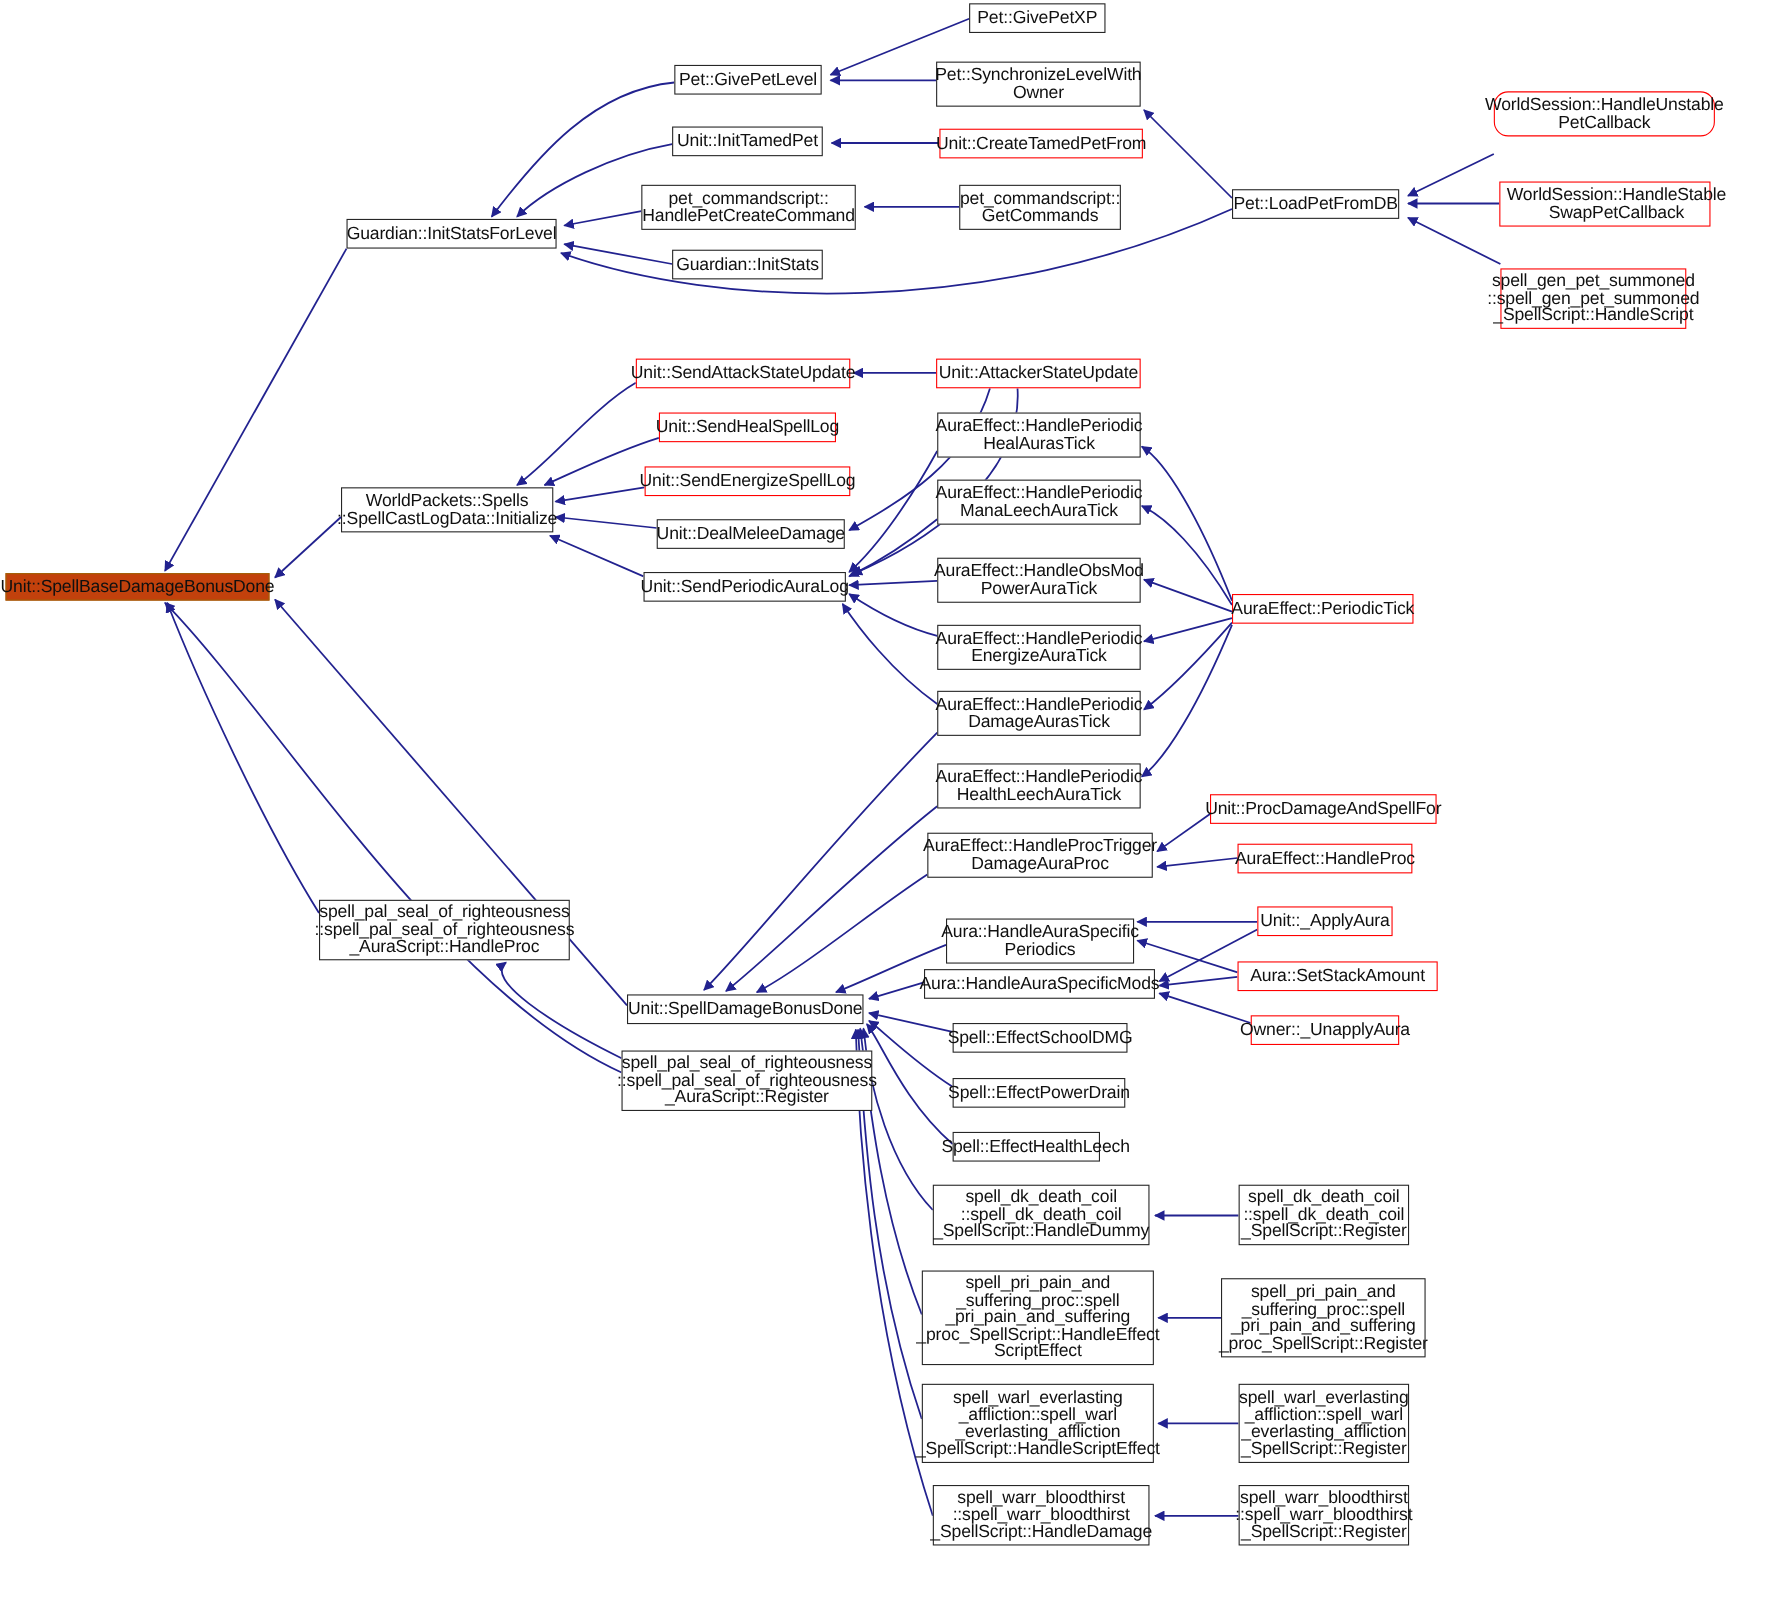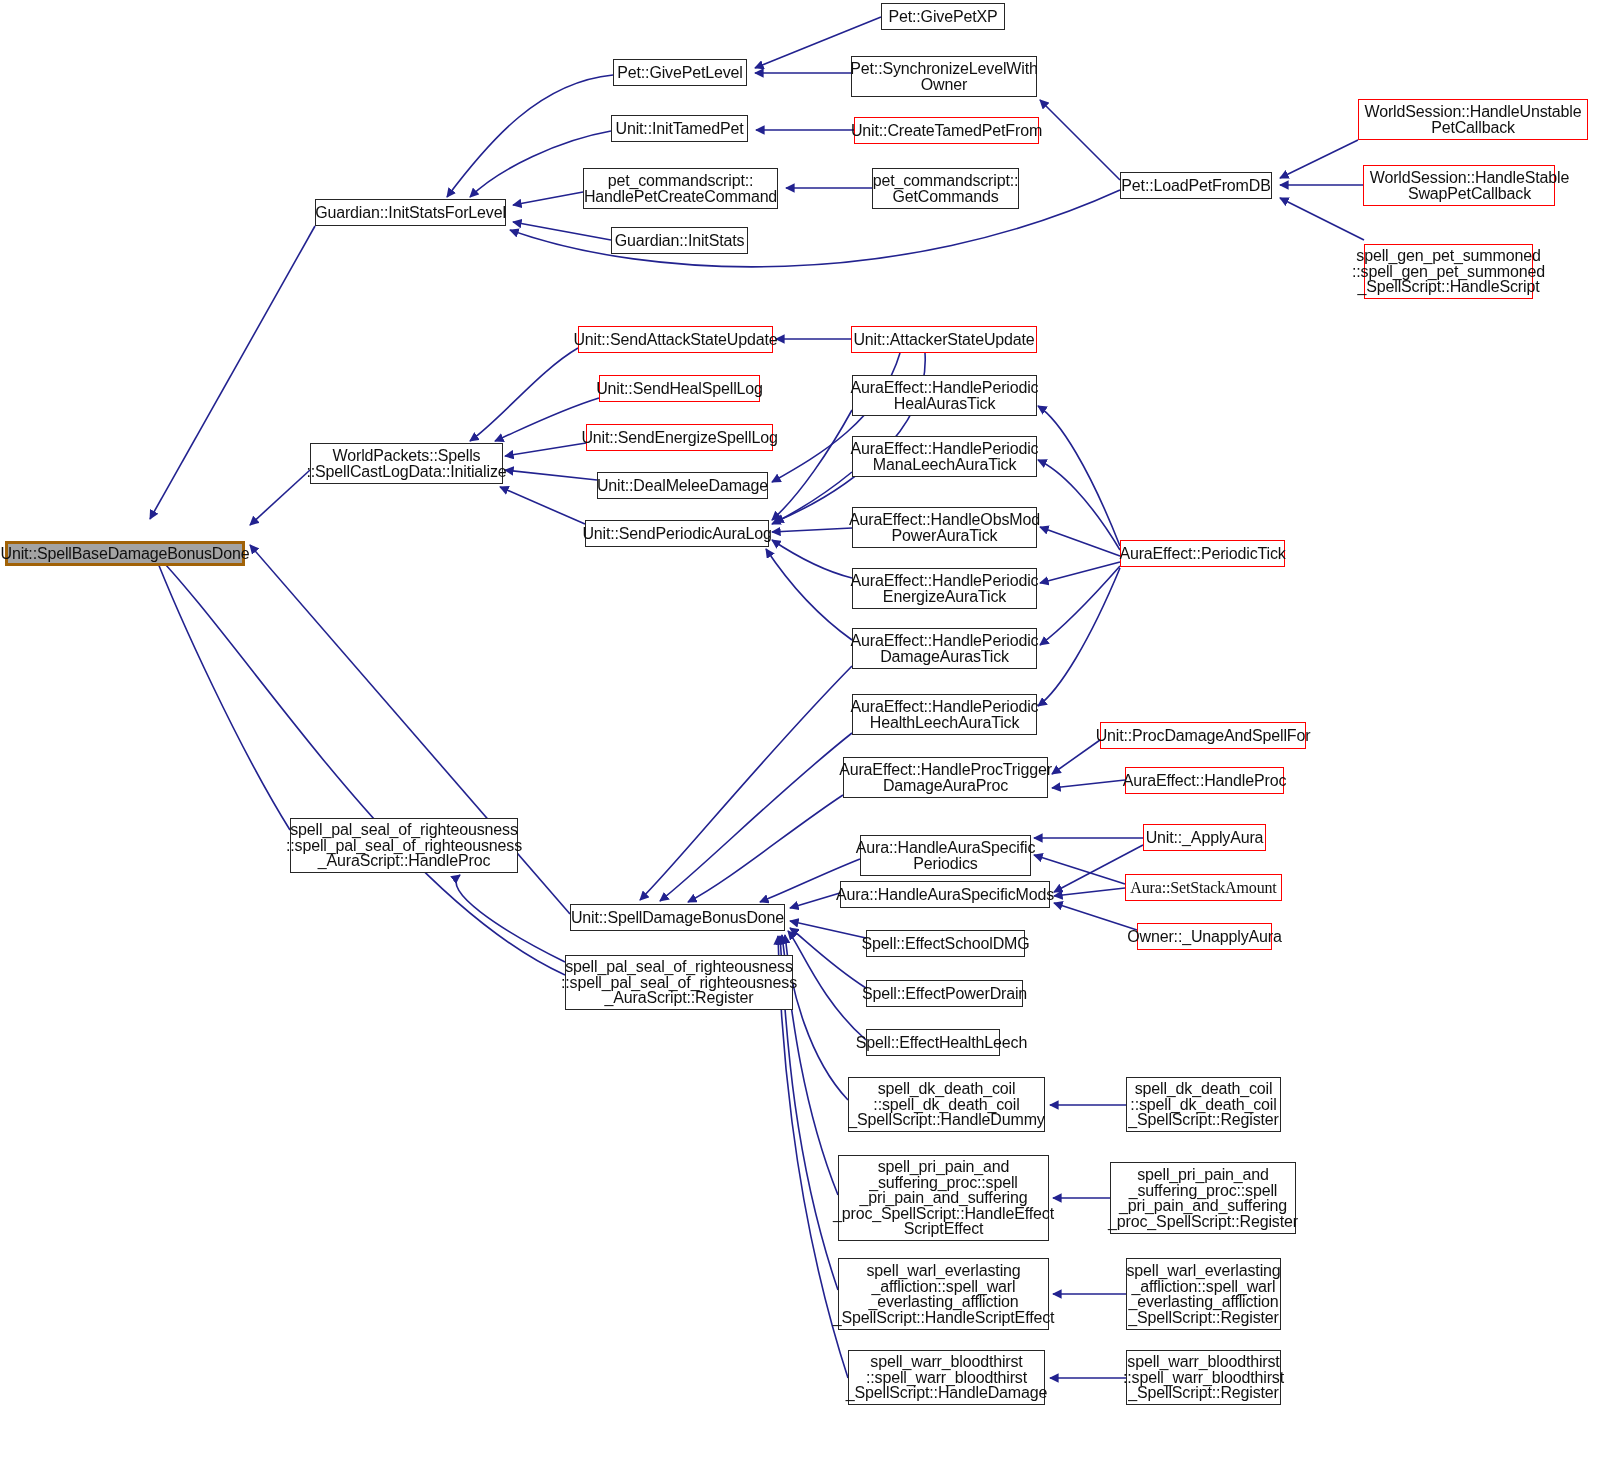--- a/index.html
+++ b/index.html
@@ -37,23 +37,22 @@
     color: #101010;
     letter-spacing: -0.15px;
     padding: 0 3px;
     white-space: pre-line;
     z-index: 5;
   }
   .node.red {
     border: 1px solid #ff0000;
   }
   .node.root {
-    background: #a3a3a3;
-    border: 3px solid #a16207;
-    margin-top: 20px;
+    background: #c2410c;
+    border: 1px solid #a16207;
   }
 </style>
 </head>
 <body>
 
 <div id="graph">
   <svg id="edges" viewBox="0 0 1621 1461">
     <defs>
       <marker id="arrow" viewBox="0 0 10 10" refX="9" refY="5" markerWidth="6" markerHeight="6" orient="auto-start-reverse">
         <path d="M 0 0 L 10 5 L 0 10 z" fill="#22228f"></path>
@@ -130,21 +129,21 @@
 Owner</div>
     <div class="node" style="left: 611px; top: 115px; width: 137px; height: 27px;">Unit::InitTamedPet</div>
     <div class="node red" style="left: 854px; top: 117px; width: 185px; height: 27px;">Unit::CreateTamedPetFrom</div>
     <div class="node" style="left: 583px; top: 168px; width: 195px; height: 41px;">pet_commandscript::
 HandlePetCreateCommand</div>
     <div class="node" style="left: 872px; top: 168px; width: 147px; height: 41px;">pet_commandscript::
 GetCommands</div>
     <div class="node" style="left: 315px; top: 199px; width: 191px; height: 27px;">Guardian::InitStatsForLevel</div>
     <div class="node" style="left: 611px; top: 227px; width: 137px; height: 27px;">Guardian::InitStats</div>
     <div class="node" style="left: 1120px; top: 172px; width: 152px; height: 27px;">Pet::LoadPetFromDB</div>
-    <div class="node red" style="left: 1358px; top: 99px; width: 230px; height: 41px;">WorldSession::HandleUnstable
+    <div class="node red" style="left: 1358px; top: 83px; width: 201px; height: 41px; border-radius: 13px;">WorldSession::HandleUnstable
 PetCallback</div>
     <div class="node red" style="left: 1363px; top: 165px; width: 192px; height: 41px; padding-left: 24px;">WorldSession::HandleStable
 SwapPetCallback</div>
     <div class="node red" style="left: 1364px; top: 244px; width: 169px; height: 55px;">spell_gen_pet_summoned
 ::spell_gen_pet_summoned
 _SpellScript::HandleScript</div>
     <div class="node red" style="left: 578px; top: 326px; width: 195px; height: 27px;">Unit::SendAttackStateUpdate</div>
     <div class="node red" style="left: 851px; top: 326px; width: 186px; height: 27px;">Unit::AttackerStateUpdate</div>
     <div class="node red" style="left: 599px; top: 375px; width: 161px; height: 27px; text-align: center;">Unit::SendHealSpellLog</div>
     <div class="node red" style="left: 586px; top: 424px; width: 187px; height: 27px;">Unit::SendEnergizeSpellLog</div>
@@ -166,21 +165,21 @@
     <div class="node" style="left: 852px; top: 694px; width: 185px; height: 41px;">AuraEffect::HandlePeriodic
 HealthLeechAuraTick</div>
     <div class="node red" style="left: 1100px; top: 722px; width: 206px; height: 27px;">Unit::ProcDamageAndSpellFor</div>
     <div class="node" style="left: 843px; top: 757px; width: 205px; height: 41px;">AuraEffect::HandleProcTrigger
 DamageAuraProc</div>
     <div class="node red" style="left: 1125px; top: 767px; width: 159px; height: 27px;">AuraEffect::HandleProc</div>
     <div class="node" style="left: 860px; top: 821px; width: 171px; height: 41px; margin-top: 14px;">Aura::HandleAuraSpecific
 Periodics</div>
     <div class="node red" style="left: 1143px; top: 824px; width: 123px; height: 27px;">Unit::_ApplyAura</div>
     <div class="node" style="left: 840px; top: 881px; width: 210px; height: 27px;">Aura::HandleAuraSpecificMods</div>
-    <div class="node red" style="left: 1125px; top: 874px; width: 157px; height: 27px; font-family: Liberation Serif, serif;">Aura::SetStackAmount</div>
+    <div class="node red" style="left: 1125px; top: 874px; width: 182px; height: 27px;">Aura::SetStackAmount</div>
     <div class="node red" style="left: 1137px; top: 923px; width: 135px; height: 27px;">Owner::_UnapplyAura</div>
     <div class="node" style="left: 290px; top: 818px; width: 228px; height: 55px;">spell_pal_seal_of_righteousness
 ::spell_pal_seal_of_righteousness
 _AuraScript::HandleProc</div>
     <div class="node" style="left: 570px; top: 904px; width: 215px; height: 27px;">Unit::SpellDamageBonusDone</div>
     <div class="node" style="left: 866px; top: 930px; width: 159px; height: 27px;">Spell::EffectSchoolDMG</div>
     <div class="node" style="left: 565px; top: 955px; width: 228px; height: 55px;">spell_pal_seal_of_righteousness
 ::spell_pal_seal_of_righteousness
 _AuraScript::Register</div>
     <div class="node" style="left: 866px; top: 980px; width: 157px; height: 27px;">Spell::EffectPowerDrain</div>

